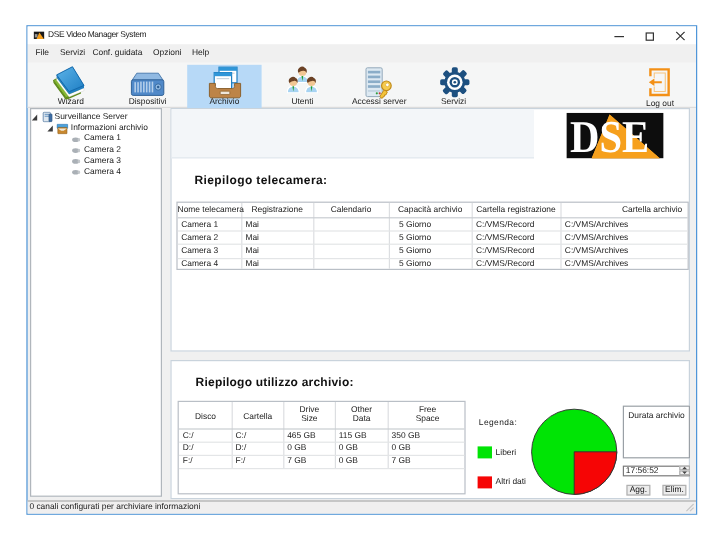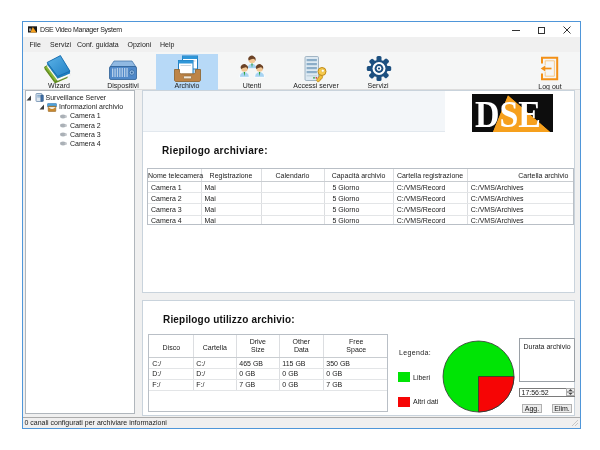--- a/index.html
+++ b/index.html
@@ -158,21 +158,21 @@
 <div class="abs" style="left:142.5px; top:91.3px; width:302px; height:41px; background:#f3f6f9; border-bottom:1px solid #e2e8ee;"></div>
 <div class="abs" style="left:141.5px; top:300.4px; width:433px; height:115.4px; background:#ffffff; border:1px solid #c9d3dc;"></div>
 
 <svg class="abs" style="left:472px; top:94px;" width="81" height="38" viewBox="0 0 81 38">
   <rect x="0" y="0" width="81" height="38" fill="#0d0d0d"></rect>
   <polygon points="36,1.5 78,38 21,38" fill="#f6a01d"></polygon>
   <polygon points="36,1.5 78,38 78,38 21,38" fill="#f6a01d"></polygon>
   <text x="3" y="32.5" font-family="Liberation Serif, serif" font-weight="bold" font-size="38" fill="#ffffff" textLength="66" lengthAdjust="spacingAndGlyphs">DSE</text>
 </svg>
 
-<div class="abs" style="left:162px; top:145px; font-size:10px; font-weight:bold; color:#111; letter-spacing:0.33px;">Riepilogo archiviare:</div>
+<div class="abs" style="left:162px; top:145px; font-size:10px; font-weight:bold; color:#111; letter-spacing:0.33px;">Riepilogo telecamera:</div>
 
 <div class="abs" style="left:147px; top:168px; width:426.5px; height:56.6px; border:1px solid #b9bfc6; background:#fff; overflow:hidden;">
 
   <div class="abs" style="left:52.8px; top:0; width:1px; height:56.6px; background:#dcdee1;"></div>
   <div class="abs" style="left:113px; top:0; width:1px; height:56.6px; background:#dcdee1;"></div>
   <div class="abs" style="left:176.1px; top:0; width:1px; height:56.6px; background:#dcdee1;"></div>
   <div class="abs" style="left:245px; top:0; width:1px; height:56.6px; background:#dcdee1;"></div>
   <div class="abs" style="left:319px; top:0; width:1px; height:56.6px; background:#dcdee1;"></div>
 
   <div class="abs" style="left:0; top:12.4px; width:426.5px; height:1px; background:#c9cdd1;"></div>

